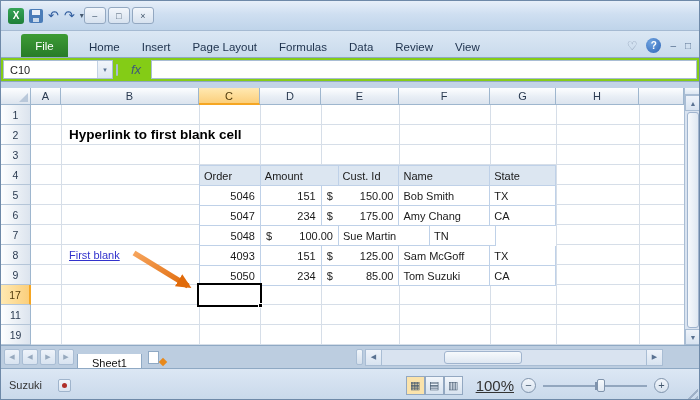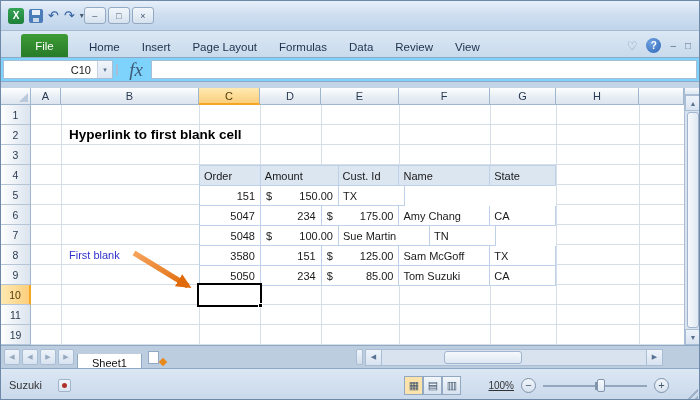--- a/index.html
+++ b/index.html
@@ -32,30 +32,30 @@
     border-radius:3px 3px 0 0; color:#fff; font-size:11.5px; display:flex; align-items:center; justify-content:center; }
   .rtabs { display:flex; align-items:flex-end; height:23px; margin-left:10px; }
   .rtab { padding:4px 11px; font-size:11.5px; color:#20344f; }
   .ribbon-right { position:absolute; right:8px; top:7px; display:flex; align-items:center; gap:9px; }
   .heart { color:#8a9bb2; font-size:12px; }
   .help-circle { width:15px; height:15px; border-radius:50%; background:radial-gradient(circle at 35% 30%, #6fa3e0, #2f66b8);
     color:#fff; font-size:10px; font-weight:bold; display:flex; align-items:center; justify-content:center; }
   .rr-glyph { color:#5a7292; font-size:10px; }
 
   
-  .formulabar { position:absolute; top:57px; left:0; right:0; height:24px; background:#7dd3fc;
-    border-bottom:1px solid #8fa9c4; display:flex; align-items:stretch; padding:2px 2px;text-align:right; }
+  .formulabar { position:absolute; top:57px; left:0; right:0; height:24px; background:#84cc16;
+    border-bottom:1px solid #8fa9c4; display:flex; align-items:stretch; padding:2px 2px; }
   .namebox { width:110px; background:#fff; border:1px solid #a9bdd4; display:flex; }
   .namebox .val { flex:1; padding:3px 6px; font-size:11px; }
   .namebox .dd { width:15px; background:linear-gradient(#f2f6fb,#dde6f1); border-left:1px solid #c3d2e4;
     color:#5a7292; font-size:7px; display:flex; align-items:center; justify-content:center; }
   .fb-div { width:8px; display:flex; align-items:center; justify-content:center; }
   .fb-div::before { content:""; width:2px; height:12px; background:#aabdd3; border-radius:1px; }
   .fxbtn { width:30px; display:flex; align-items:center; justify-content:center;
-    font-family:Liberation Serif, serif; font-style:italic; font-size:19px; color:#3f5a77; }
+    font-family:Liberation Sans, sans-serif; font-style:italic; font-size:13px; color:#3f5a77; }
   .formula-input { flex:1; background:#fff; border:1px solid #a9bdd4; }
 
   
   .frame-strip { position:absolute; top:81px; left:0; right:0; height:6px; background:#c3d4e7; }
   .sheet { position:absolute; top:87px; left:0; width:683px; height:257px; background:#fff; }
   .colheaders { position:absolute; top:0; left:0; right:0; height:17px; display:flex; }
   .corner { width:30px; background:linear-gradient(#fdfeff,#dce4ee); border-right:1px solid #9eb6ce; border-bottom:1px solid #9eb6ce; position:relative; }
   .corner::after { content:""; position:absolute; right:2px; bottom:2px; border-left:9px solid transparent; border-bottom:9px solid #b9c8da; }
   .ch { background:linear-gradient(#fdfeff,#e8eef5 55%,#dce4ee); border-right:1px solid #9eb6ce; border-bottom:1px solid #9eb6ce;
     font-size:11px; color:#2a3a50; display:flex; align-items:center; justify-content:center; }
@@ -65,21 +65,21 @@
     border-bottom:1px solid #b4c5d8; font-size:10.5px; color:#2a3a50; display:flex; align-items:center; justify-content:center; }
   .rh.sel { background:linear-gradient(to right,#ffe9b2,#fbcf7c); border-right:2px solid #f5a623; color:#513c0d; }
 
   .gridarea { position:absolute; left:30px; top:17px; right:0; bottom:0; background:#fff;
     background-image:repeating-linear-gradient(to bottom, transparent 0 19px, #d6dee8 19px 20px); overflow:hidden; }
   .vl { position:absolute; top:0; bottom:0; width:1px; background:#d6dee8; }
 
   .cell-title { position:absolute; left:38px; top:20px; height:20px; line-height:20px;
     font-weight:bold; font-size:13.5px; color:#000; white-space:nowrap; z-index:2; }
   .cell-link { position:absolute; left:38px; top:140px; height:20px; line-height:20px;
-    color:#3232cc; z-index:2; white-space:nowrap; }
+    color:#3232cc; text-decoration:underline; z-index:2; white-space:nowrap; }
 
   .xtable { position:absolute; left:168px; top:60px; width:357px; z-index:2;
     border-left:1px solid #bfd1e8; border-top:1px solid #bfd1e8; }
   .trow { display:flex; height:20px; background:#fff; }
   .trow.head { background:#dce6f1; }
   .tc { border-right:1px solid #bfd1e8; border-bottom:1px solid #bfd1e8; display:flex; align-items:center; overflow:hidden; white-space:nowrap; }
   .c-order { width:61px; justify-content:flex-end; padding-right:5px; }
   .c-cust  { width:61px; justify-content:flex-end; padding-right:5px; }
   .c-amt   { width:78px; justify-content:space-between; padding:0 5px; }
   .c-name  { width:91px; padding-left:4px; }
@@ -128,21 +128,21 @@
     display:flex; align-items:center; padding:0 8px; }
   .mode { font-size:11px; color:#333; }
   .macro-ic { width:13px; height:13px; margin-left:16px; background:linear-gradient(#f2f6fb,#dbe5f1);
     border:1px solid #9fb4cc; border-radius:2px; position:relative; }
   .macro-ic::after { content:""; position:absolute; left:3px; top:3px; width:5px; height:5px; border-radius:50%; background:#b0302a; }
   .status-right { margin-left:auto; display:flex; align-items:center; gap:7px; padding-right:22px; }
   .viewbtns { display:flex; }
   .vb { width:19px; height:19px; background:linear-gradient(#f2f6fb,#d7e2ef); border:1px solid #93a8c1;
     color:#44586e; font-size:11px; display:flex; align-items:center; justify-content:center; }
   .vb.active { background:#fbe3ab; }
-  .zoom-label { font-size:10px; color:#333; margin-left:20px;text-decoration:underline; }
+  .zoom-label { font-size:15px; color:#333; margin-left:6px;text-decoration:underline; }
   .zbtn { width:15px; height:15px; border-radius:50%; background:linear-gradient(#f2f6fb,#d7e2ef); border:1px solid #8094ac;
     color:#44586e; font-size:11px; line-height:1; display:flex; align-items:center; justify-content:center; }
   .zslider { width:104px; height:15px; position:relative; }
   .zslider .track { position:absolute; left:0; right:0; top:7px; height:2px; background:#92a6be; }
   .zslider .tick { position:absolute; left:50%; top:4px; width:2px; height:8px; background:#7f93ad; }
   .zslider .thumb { position:absolute; left:52%; top:1px; width:8px; height:13px;
     background:linear-gradient(#f6f9fc,#dfe8f2); border:1px solid #8094ac; border-radius:2px; }
   .grip { position:absolute; right:1px; bottom:1px; width:15px; height:15px;
     background:repeating-linear-gradient(135deg, transparent 0 3px, #9fb1c8 3px 5px);
     clip-path:polygon(100% 0, 100% 100%, 0 100%); }
@@ -215,21 +215,21 @@
     <div class="rowheaders">
       <div class="rh">1</div>
       <div class="rh">2</div>
       <div class="rh">3</div>
       <div class="rh">4</div>
       <div class="rh">5</div>
       <div class="rh">6</div>
       <div class="rh">7</div>
       <div class="rh">8</div>
       <div class="rh">9</div>
-      <div class="rh sel">10</div>
+      <div class="rh sel">17</div>
       <div class="rh">11</div>
       <div class="rh">19</div>
     </div>
 
     <div class="gridarea">
       <div class="vl" style="left:30px"></div>
       <div class="vl" style="left:168px"></div>
       <div class="vl" style="left:229px"></div>
       <div class="vl" style="left:290px"></div>
       <div class="vl" style="left:368px"></div>
@@ -242,25 +242,27 @@
 
       <div class="xtable">
         <div class="trow head">
           <div class="tc c-order">Order</div>
           <div class="tc c-amt">Amount</div>
           <div class="tc c-cust">Cust. Id</div>
           <div class="tc c-name">Name</div>
           <div class="tc c-state">State</div>
         </div>
         <div class="trow">
+          <div class="tc c-order">5046</div>
           <div class="tc c-cust">151</div>
           <div class="tc c-amt">
             <span>$</span>
             <span>150.00</span>
           </div>
+          <div class="tc c-name">Bob Smith</div>
           <div class="tc c-state">TX</div>
         </div>
         <div class="trow">
           <div class="tc c-order">5047</div>
           <div class="tc c-cust">234</div>
           <div class="tc c-amt">
             <span>$</span>
             <span>175.00</span>
           </div>
           <div class="tc c-name">Amy Chang</div>
@@ -269,21 +271,21 @@
         <div class="trow">
           <div class="tc c-order">5048</div>
           <div class="tc c-amt">
             <span>$</span>
             <span>100.00</span>
           </div>
           <div class="tc c-name">Sue Martin</div>
           <div class="tc c-state">TN</div>
         </div>
         <div class="trow">
-          <div class="tc c-order">3580</div>
+          <div class="tc c-order">4093</div>
           <div class="tc c-cust">151</div>
           <div class="tc c-amt">
             <span>$</span>
             <span>125.00</span>
           </div>
           <div class="tc c-name">Sam McGoff</div>
           <div class="tc c-state">TX</div>
         </div>
         <div class="trow">
           <div class="tc c-order">5050</div>

